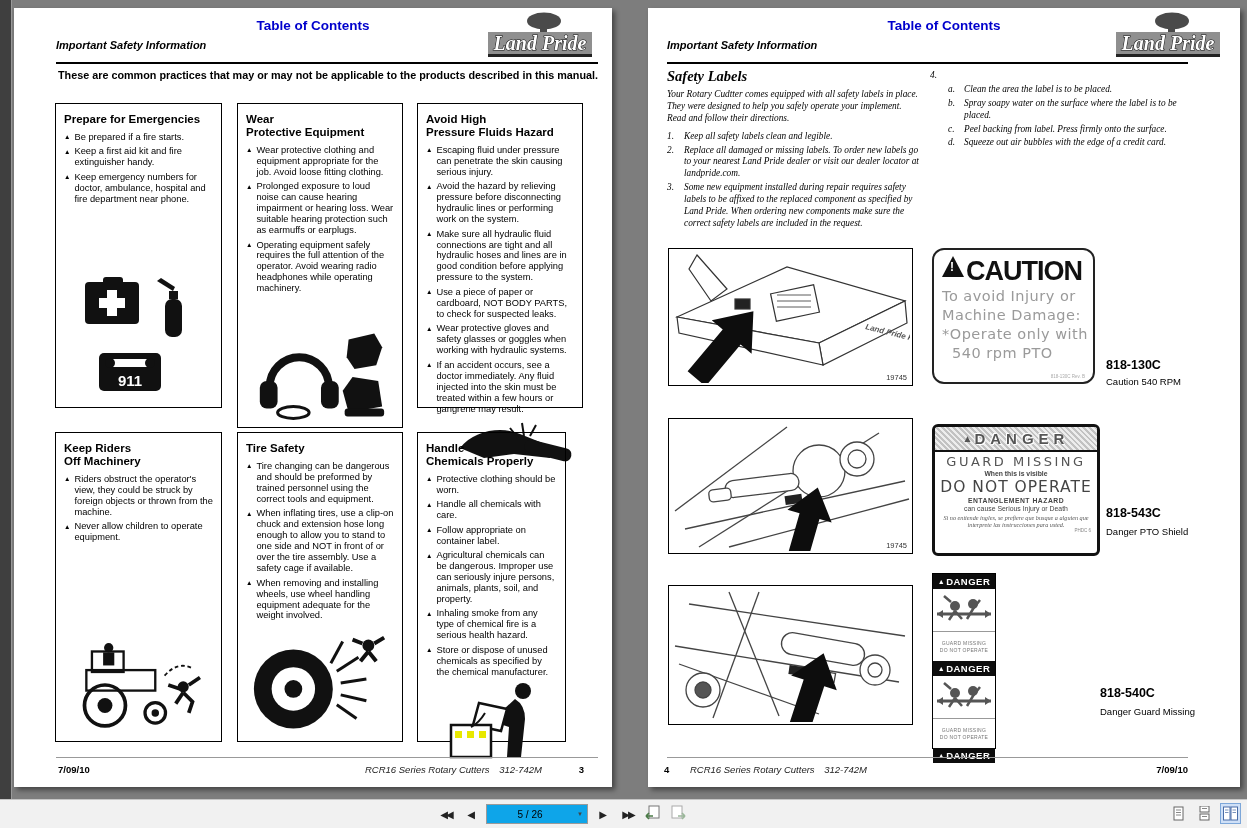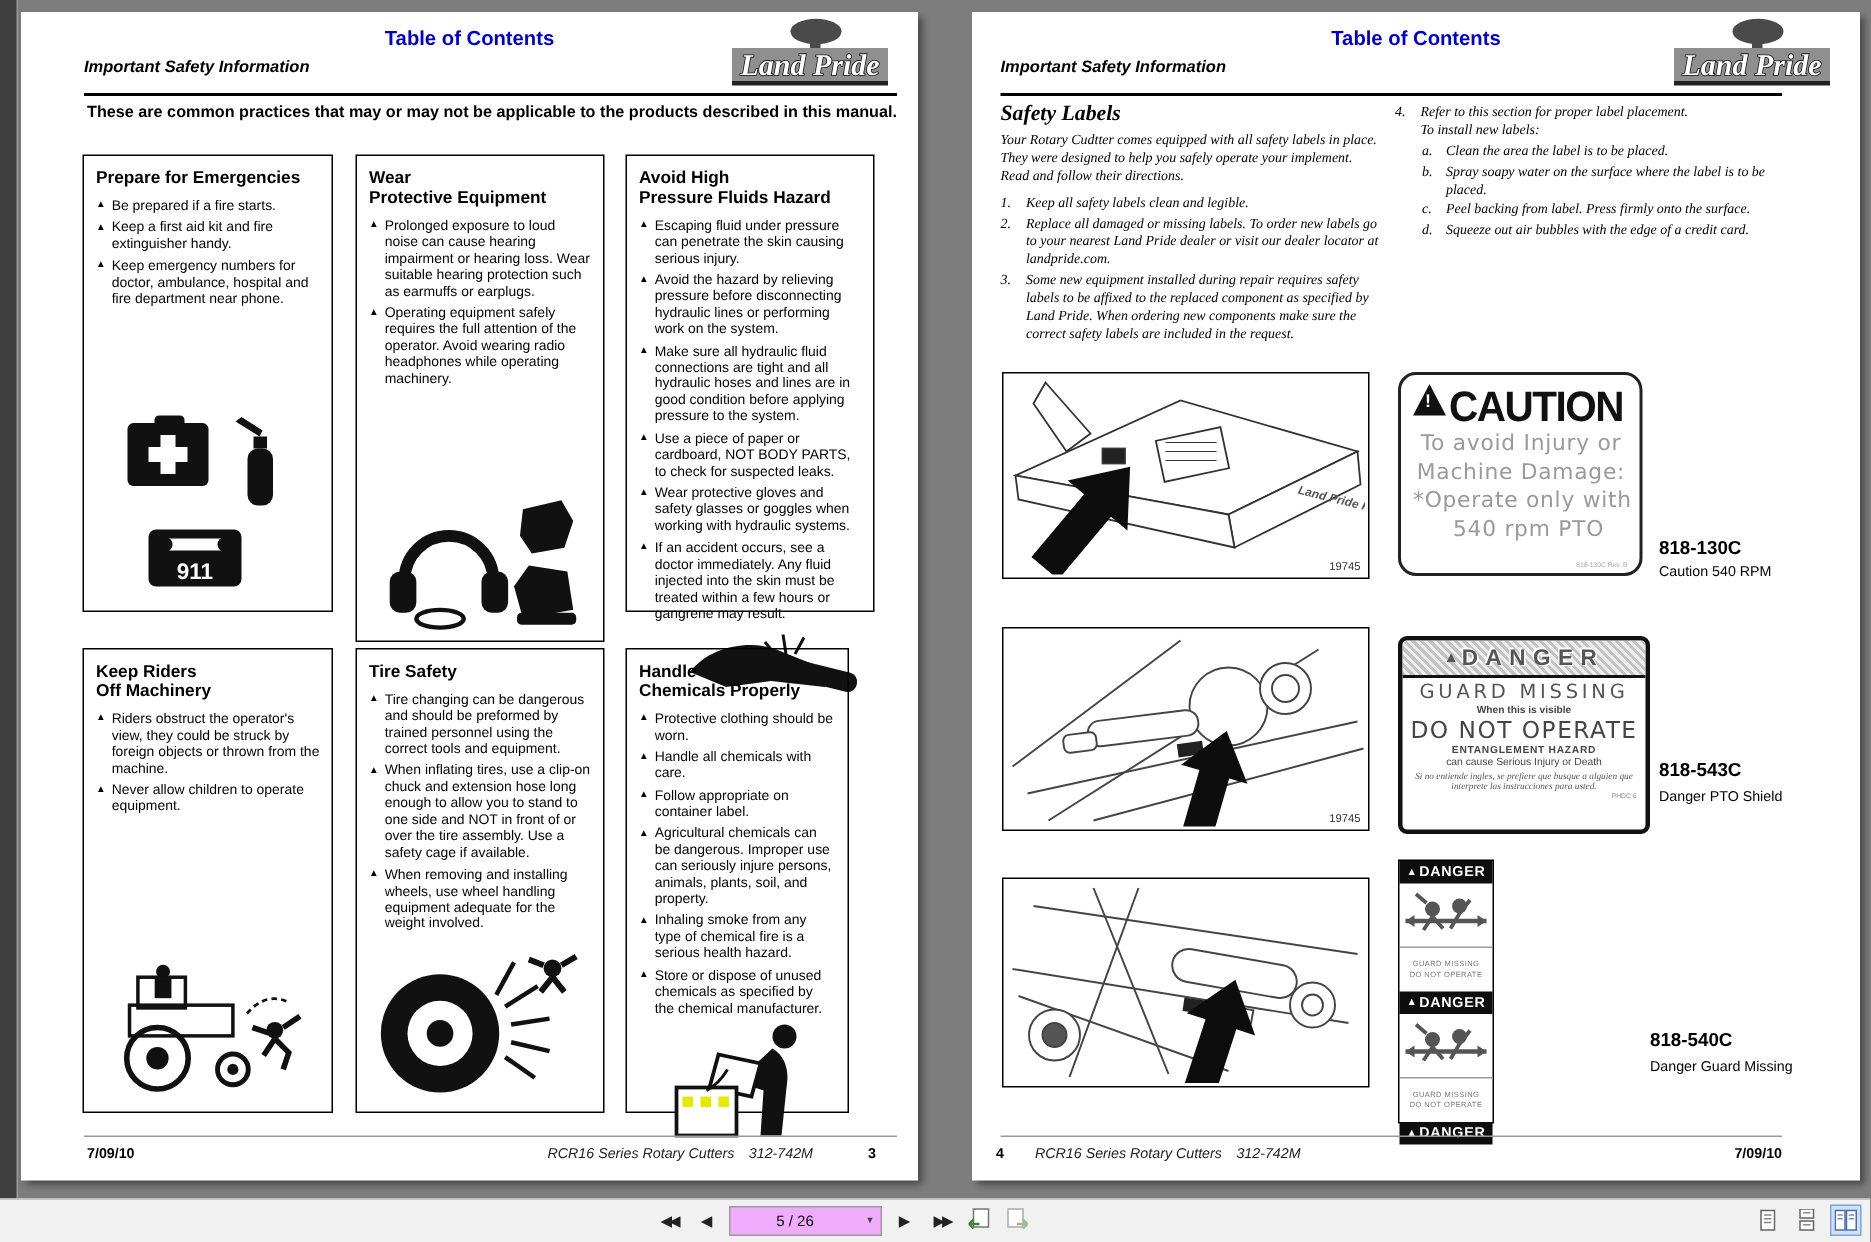--- a/index.html
+++ b/index.html
@@ -45,21 +45,21 @@
 
   
   .caution { position:absolute; left:284px; top:240px; width:163px; height:136px;
              border:2px solid #222; border-radius:12px; box-sizing:border-box; padding:6px 7px 2px 8px; }
   .caution-head { display:flex; }
   .ctri { width:0; height:0; border-left:11px solid transparent; border-right:11px solid transparent;
           border-bottom:21px solid #111; position:relative; margin-right:2px; }
   .ctri::after { content:"!"; position:absolute; left:-3px; top:4px; color:#fff; font-weight:bold; font-size:12px; }
   .cword { font-size:27px; font-weight:bold; letter-spacing:-1px; transform:scaleY(1.05); color:#111; }
   .cline { font-family:"DejaVu Sans",sans-serif; color:#9a9a9a; font-size:14.5px;
-           letter-spacing:0.5px; line-height:1.3; white-space:nowrap;text-align:center; }
+           letter-spacing:0.5px; line-height:1.3; white-space:nowrap; }
   .crev { position:absolute; right:8px; bottom:3px; font-size:4.5px; color:#aaa; }
 
   .partnum { position:absolute; font-weight:bold; font-size:12.5px; }
   .partcap { position:absolute; font-size:9.5px; }
 
   
   .danger2 { position:absolute; left:284px; top:416px; width:168px; height:132px;
              border:3px solid #111; border-radius:6px; box-sizing:border-box; background:#fff;
              display:flex; flex-direction:column; overflow:hidden; }
   .d2head { height:23px; background:repeating-linear-gradient(45deg,#c2c2c2 0 2px,#ededed 2px 4px);
@@ -94,21 +94,21 @@
   .fdate { font-weight:bold; }
   .fdoc  { font-style:italic; color:#222; }
   .fpage { font-weight:bold; }
 
   
   .toolbar { position:absolute; left:0; right:0; bottom:0; height:28px; background:#f1f1f1;
              border-top:1px solid #c5c5c5; }
   .navgrp { position:absolute; left:436px; top:0; height:28px; display:flex; align-items:center; gap:5px; }
   .navbtn { width:20px; height:20px; border:none; background:transparent; color:#222; font-size:10px;
             padding:0; cursor:pointer; letter-spacing:-2px; }
-  .pagebox { width:100px; height:18px; background:#f0abfc; border:1px solid #9a9a9a; display:flex; align-items:center; }
+  .pagebox { width:100px; height:18px; background:#0ea5e9; border:1px solid #9a9a9a; display:flex; align-items:center; }
   .pagebox input { flex:1; border:none; outline:none; font-size:10px; text-align:center; width:70px;
                    font-family:"Liberation Sans",sans-serif; background:transparent; }
   .pagebox .dd { font-size:6px; color:#444; padding:0 4px; cursor:pointer; }
   .viewbtn { width:20px; height:20px; border:none; background:transparent; padding:1px; cursor:pointer; }
   .layoutgrp { position:absolute; right:6px; top:3px; display:flex; gap:5px; }
   .laybtn { width:21px; height:21px; border:1px solid transparent; background:transparent; padding:2px; cursor:pointer; }
   .laybtn.active { background:#cfe0f7; border:1px solid #7da7d9; }
 </style>
 </head>
 <body>
@@ -165,20 +165,24 @@
       </div>
     </div>
 
     <div class="sbox" style="left:223px;top:95px;width:166px;height:325px;">
       <div class="bt">
         <div>Wear</div>
         <div>Protective Equipment</div>
       </div>
       <div class="bullet">
           <span class="tri">▲</span>
+          <span>Wear protective clothing and equipment appropriate for the job. Avoid loose fitting clothing.</span>
+        </div>
+      <div class="bullet">
+          <span class="tri">▲</span>
           <span>Prolonged exposure to loud noise can cause hearing impairment or hearing loss. Wear suitable hearing protection such as earmuffs or earplugs.</span>
         </div>
       <div class="bullet">
           <span class="tri">▲</span>
           <span>Operating equipment safely requires the full attention of the operator. Avoid wearing radio headphones while operating machinery.</span>
         </div>
       <div class="icon-area">
         <svg width="150" height="92" viewBox="0 0 150 92">
           <path d="M24 58 A30 30 0 0 1 84 58" stroke="#111" stroke-width="8" fill="none"></path>
           <rect x="14" y="52" width="18" height="28" rx="7" fill="#111"></rect>
@@ -373,24 +377,20 @@
         </div>
       <div class="nitem">
           <span class="n">3.</span>
           <span>Some new equipment installed during repair requires safety labels to be affixed to the replaced component as specified by Land Pride. When ordering new components make sure the correct safety labels are included in the request.</span>
         </div>
     </div>
 
     <div class="rp-col" id="colR">
       <div class="nitem">
         <span class="n">4.</span>
-        <span>
-          <span>Refer to this section for proper label placement.</span><br>
-          <span>To install new labels:</span>
-        </span>
       </div>
       <div class="subitem">
           <span class="n">a.</span>
           <span>Clean the area the label is to be placed.</span>
         </div>
       <div class="subitem">
           <span class="n">b.</span>
           <span>Spray soapy water on the surface where the label is to be placed.</span>
         </div>
       <div class="subitem">

